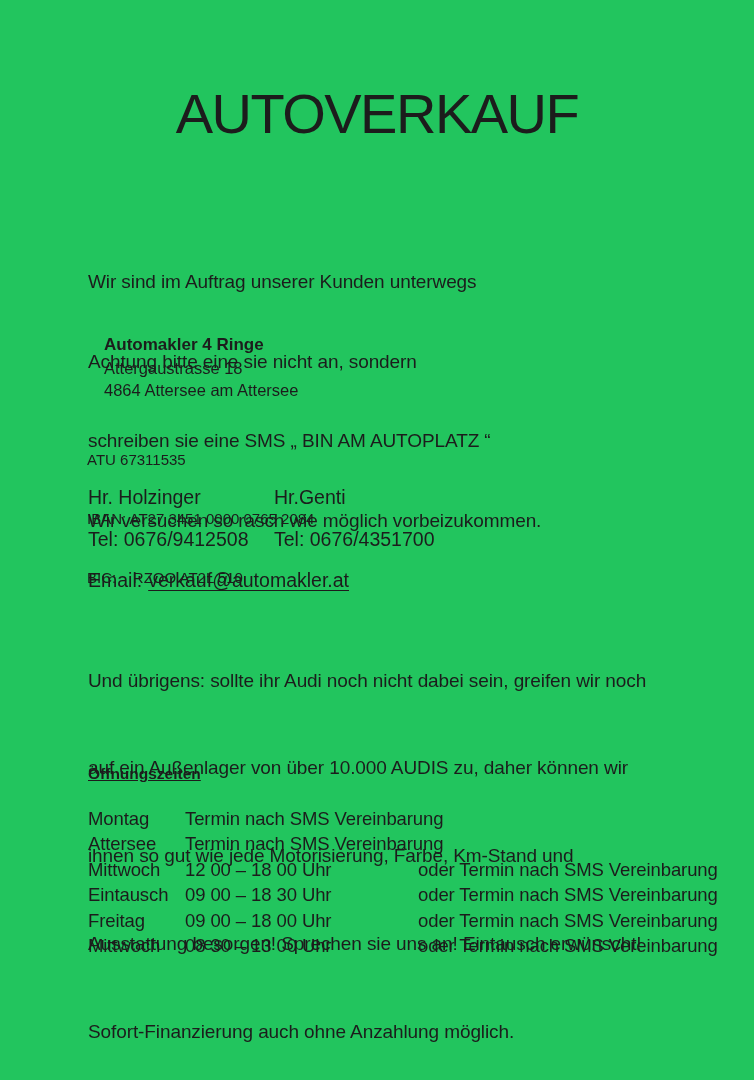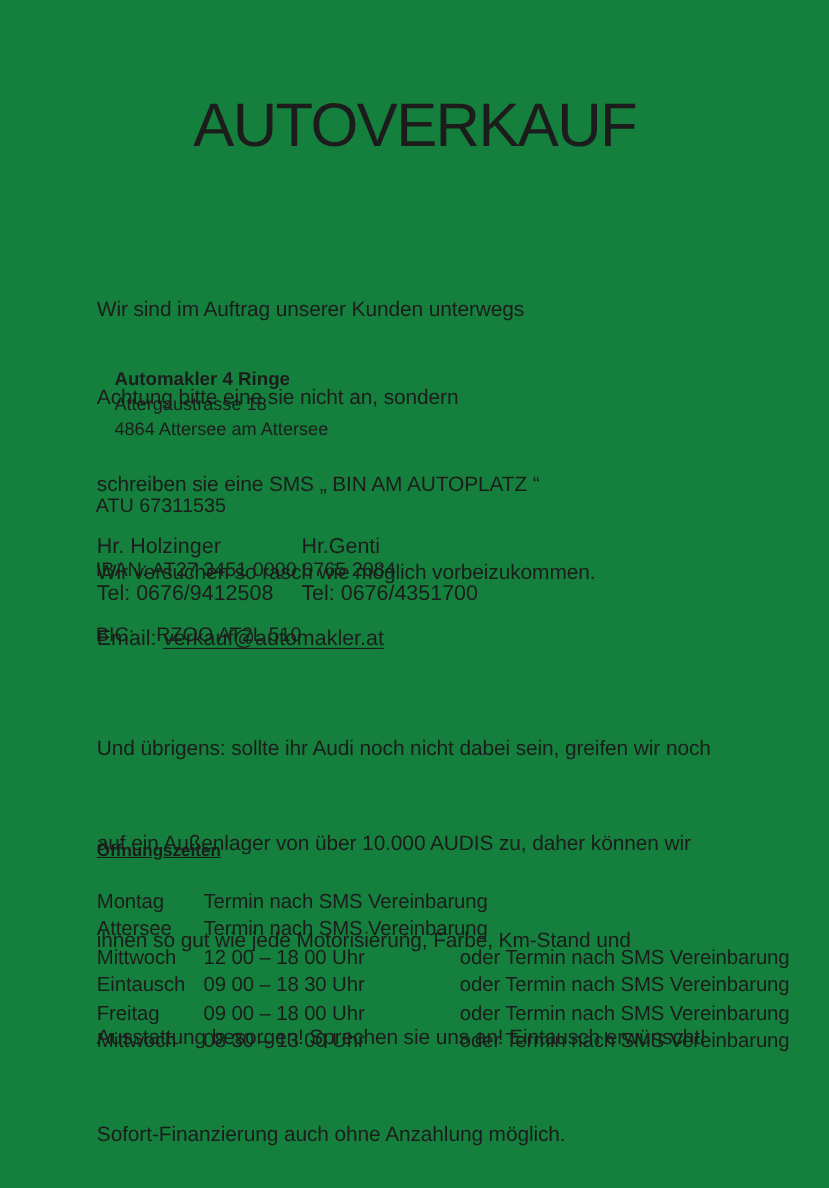--- a/index.html
+++ b/index.html
@@ -4,21 +4,21 @@
 <style>
   html, body {
     margin: 0;
     padding: 0;
     background: #ffffff;
   }
   .page {
     position: relative;
     width: 754px;
     height: 1080px;
-    background: #15803d;
+    background: #22c55e;
     color: #1c1c1c;
     font-family: "Liberation Sans", sans-serif;
     overflow: hidden;
   }
   .doc-title {
     position: absolute;
     top: 82px;
     left: 0;
     width: 754px;
     margin: 0;
@@ -45,21 +45,21 @@
     line-height: 22.6px;
   }
   .address .company {
     font-weight: 700;
     font-size: 17px;
   }
   .bank {
     position: absolute;
     left: 87px;
     top: 410px;
-    font-size: 18px;
+    font-size: 15px;
     line-height: 19.8px;
     white-space: pre;
   }
   .contact-row {
     position: absolute;
     left: 88px;
     width: 560px;
     font-size: 19.5px;
     line-height: 23.5px;
   }

